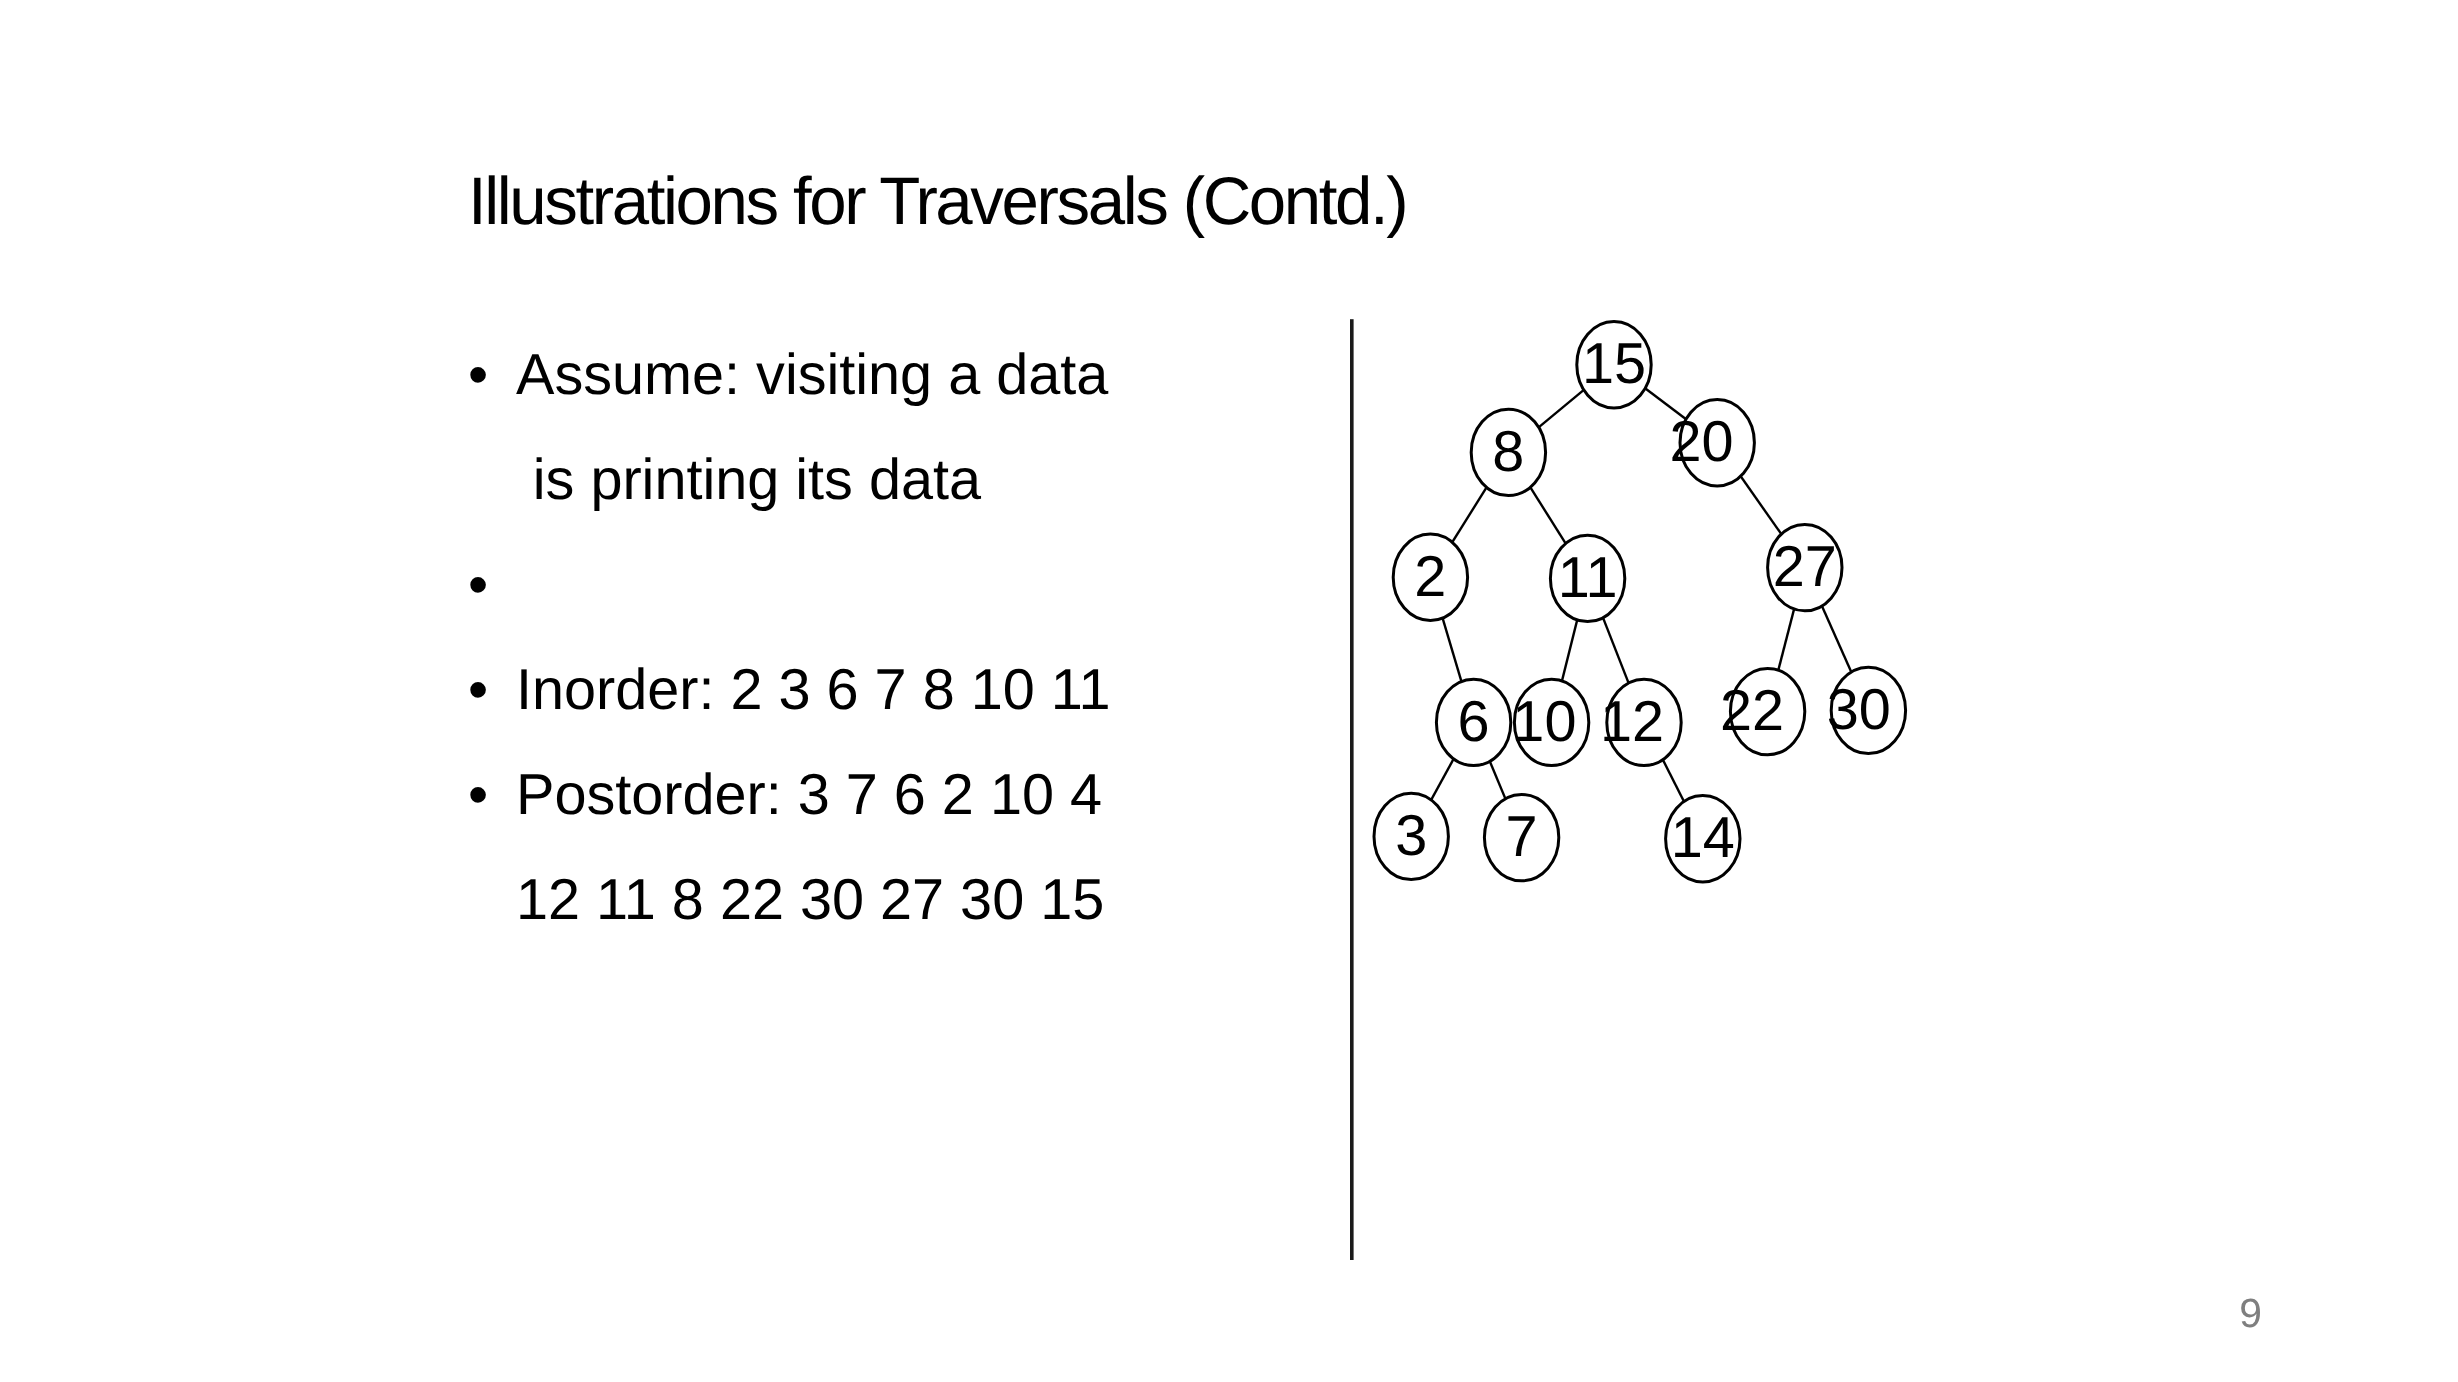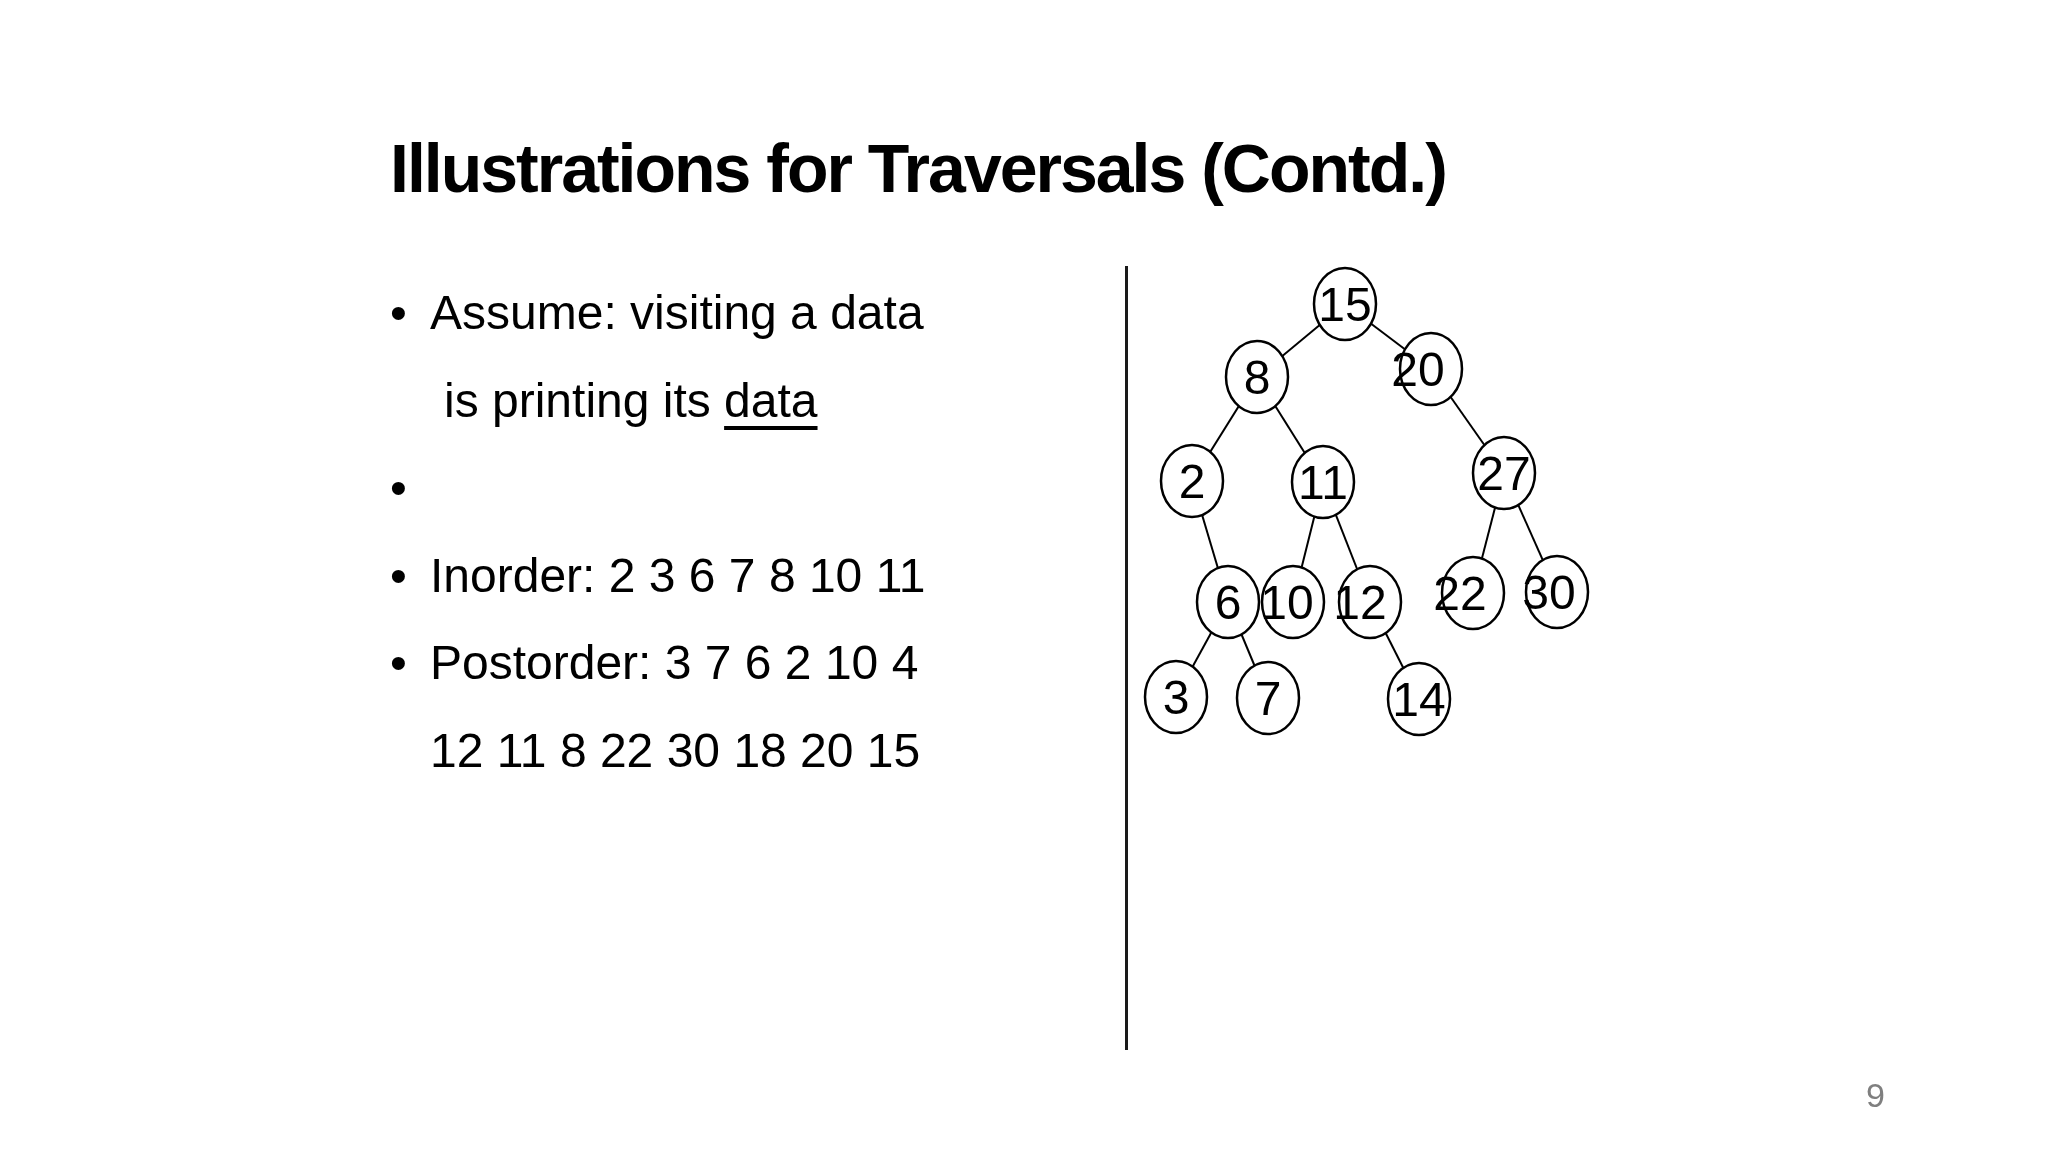--- a/index.html
+++ b/index.html
@@ -14,22 +14,22 @@
     background: #ffffff;
     color: #000000;
     font-family: "Liberation Sans", sans-serif;
     overflow: hidden;
   }
   .title {
     position: absolute;
     left: 390px;
     top: 136px;
     margin: 0;
-    font-size: 68px;
-    font-weight: bold;
+    font-size: 56px;
+    font-weight: normal;
     letter-spacing: -2px;
     line-height: 64px;
     white-space: nowrap;
   }
   .content {
     position: absolute;
     left: 390px;
     top: 269px;
     font-size: 48px;
     line-height: 87.5px;
@@ -39,21 +39,20 @@
     height: 87.5px;
     align-items: center;
     white-space: pre;
   }
   .bullet {
     flex: none;
     width: 40px;
   }
   .indent2 { padding-left: 14px; }
   .u {
-    text-decoration: underline;
     text-decoration-thickness: 4px;
     text-underline-offset: 9px;
   }
   .divider {
     position: absolute;
     left: 1125px;
     top: 266px;
     width: 3px;
     height: 784px;
     background: #1a1a1a;
@@ -117,21 +116,21 @@
     </div>
 
 
     <div class="line">
       <span class="bullet">•</span>
       <span>Postorder: 3 7 6 2 10 4</span>
     </div>
 
     <div class="line">
       <span class="bullet"></span>
-      <span>12 11 8 22 30 18 20 15</span>
+      <span>12 11 8 22 30 27 30 15</span>
     </div>
 
   </div>
 
   <div class="divider"></div>
 
   <svg id="tree-svg" class="tree" width="2048" height="1152" viewBox="0 0 2048 1152">
       <line x1="1345" y1="304" x2="1257" y2="377" class="tree-edge"></line>
       <line x1="1345" y1="304" x2="1431" y2="369" class="tree-edge"></line>
       <line x1="1257" y1="377" x2="1192" y2="481" class="tree-edge"></line>

